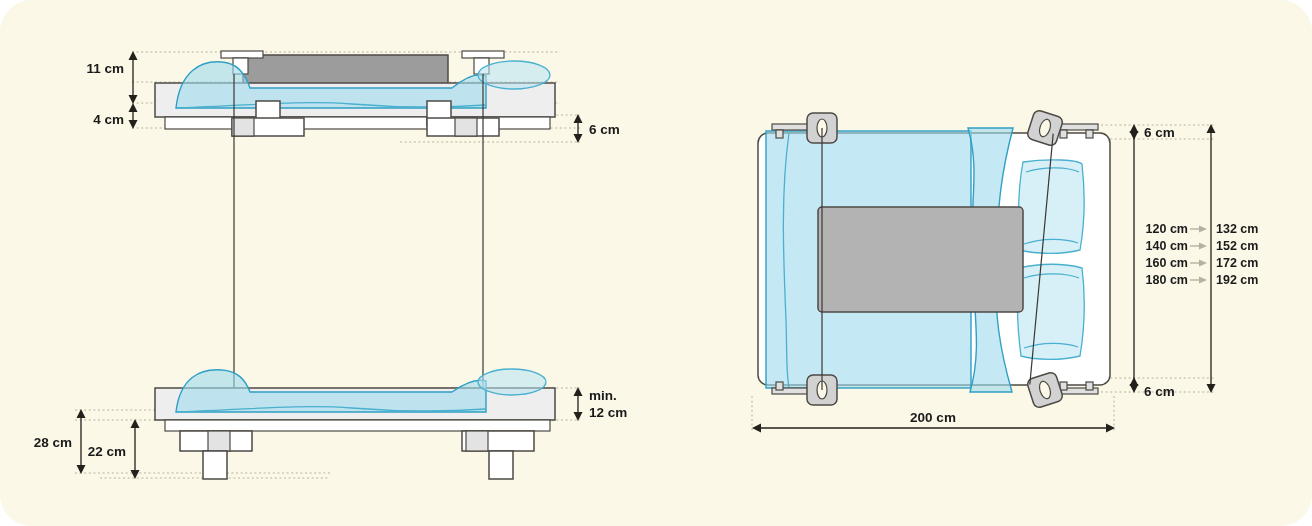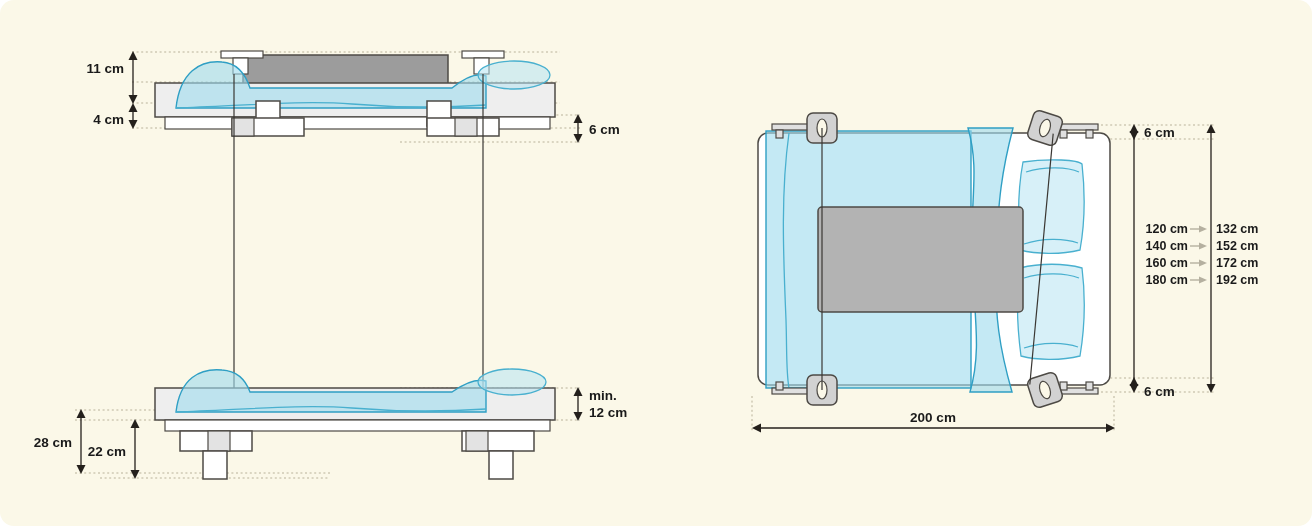--- a/index.html
+++ b/index.html
@@ -11,21 +11,21 @@
     width: 1312px;
     height: 526px;
     overflow: hidden;
     font-family: "Liberation Sans", sans-serif;
   }
   #stage {
     position: relative;
     width: 1312px;
     height: 526px;
     background: #fbf8e8;
-    border-radius: 14px;
+    border-radius: 32px;
     overflow: hidden;
   }
   #stage svg {
     display: block;
   }
   .dim-text {
     font-family: "Liberation Sans", sans-serif;
     font-size: 13.5px;
     font-weight: bold;
     fill: #1a1a1a;

